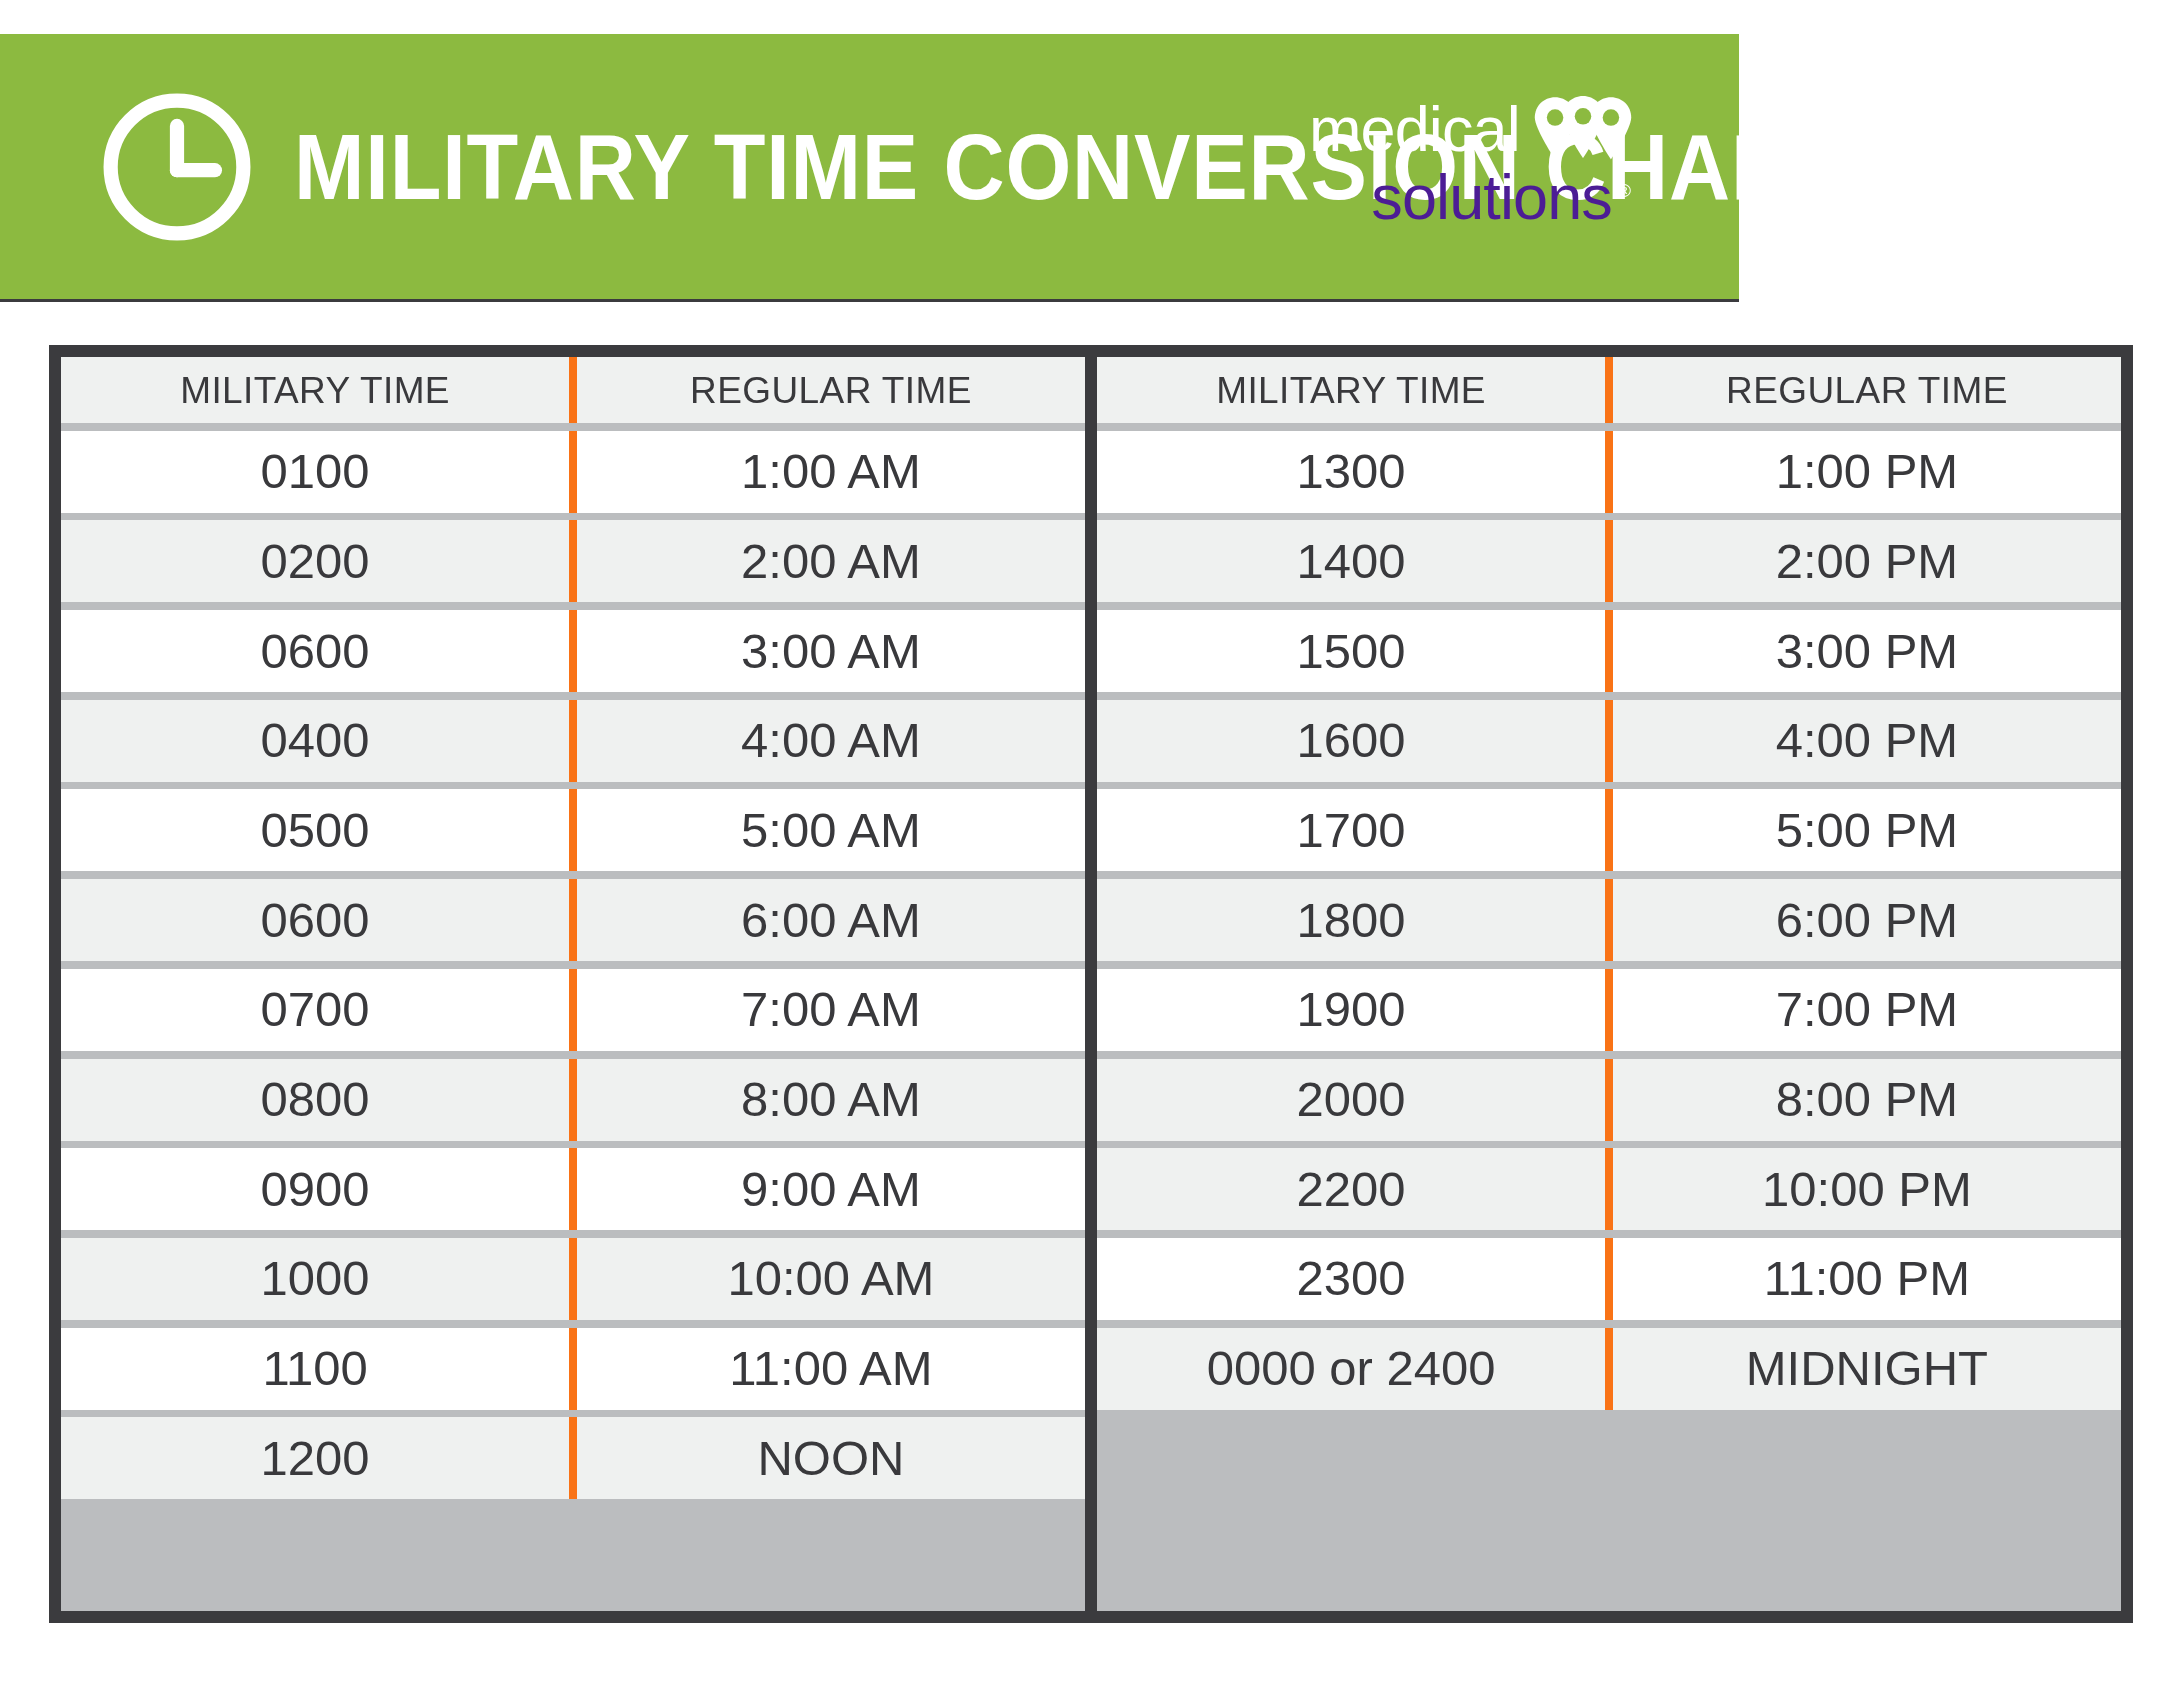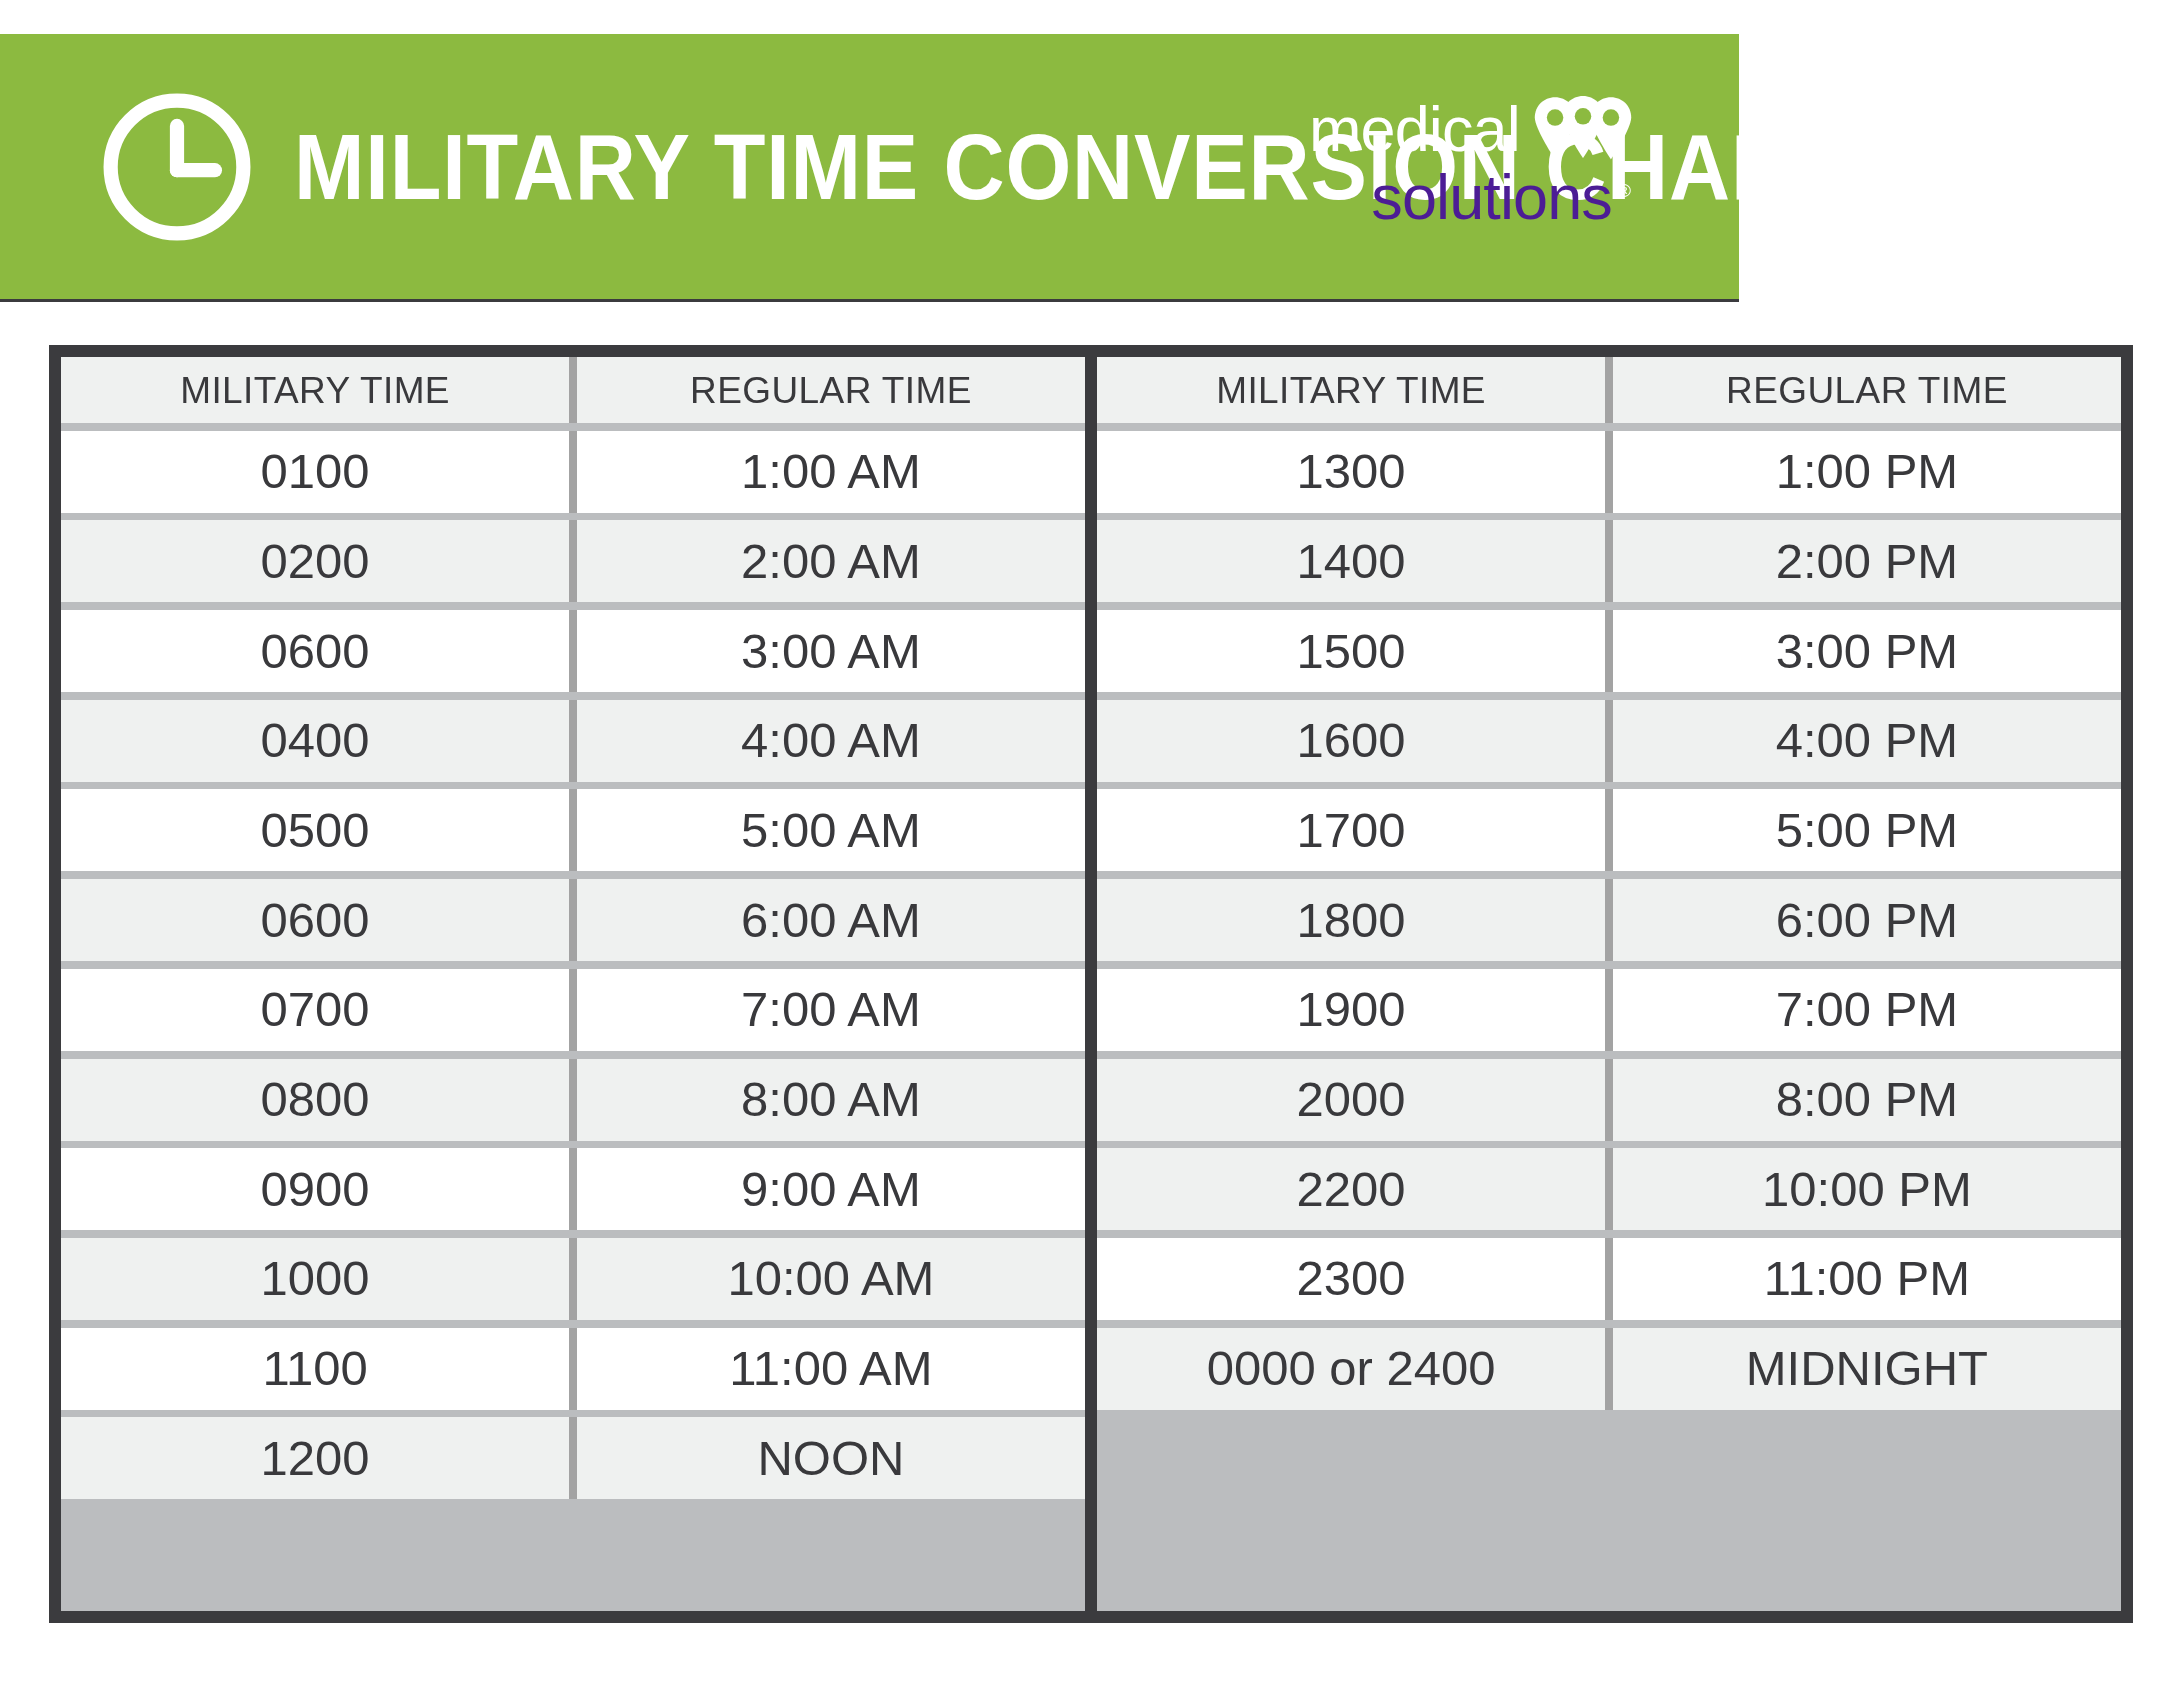--- a/index.html
+++ b/index.html
@@ -133,21 +133,21 @@
 
   .center-gap {
     width: 12px;
     flex: 0 0 12px;
     background: #3B3B3E;
   }
 
   .trow {
     display: flex;
     flex: 0 0 auto;
-    background: #a3a3a3;
+    background: #f97316;
   }
   .trow.header-row { height: 66px; }
   .trow.data-row   { height: 82px; }
 
   .trow + .trow { margin-top: 7.7px; }
 
   .tcell {
     flex: 1 1 0;
     display: flex;
     align-items: center;

